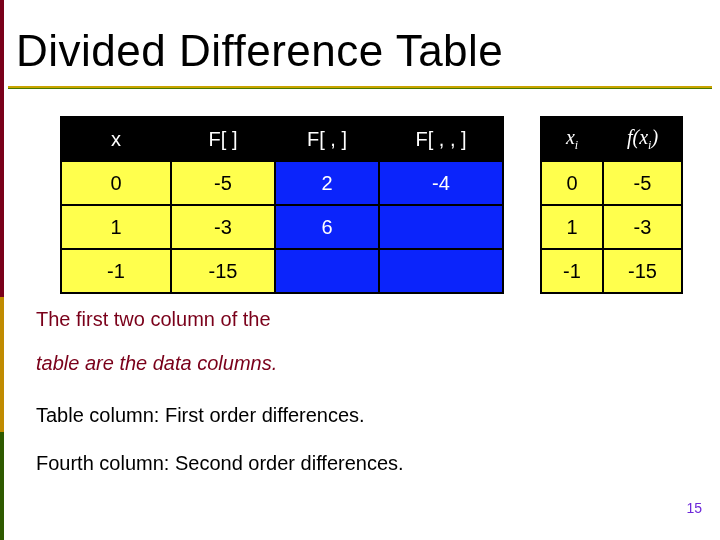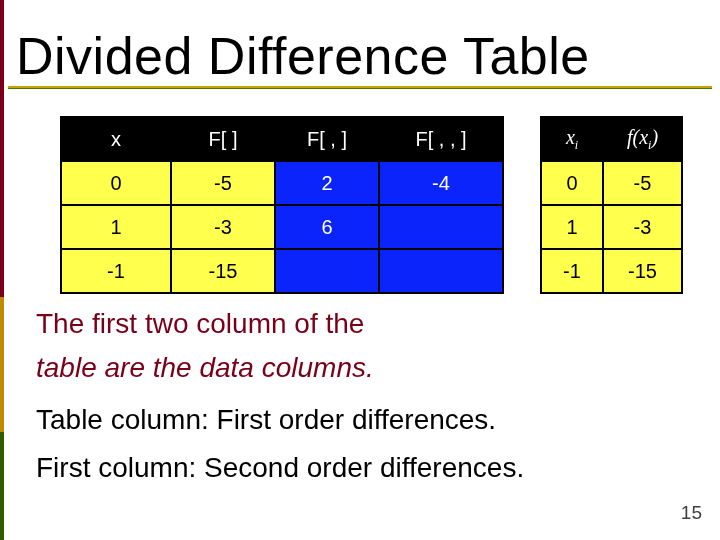--- a/index.html
+++ b/index.html
@@ -20,21 +20,21 @@
     height: 540px;
     background: linear-gradient(to bottom,
       #7a001a 0%, #7a001a 55%,
       #c08b00 55%, #c08b00 80%,
       #2e5a00 80%, #2e5a00 100%);
   }
   .title {
     position: absolute;
     left: 16px;
     top: 26px;
-    font-size: 52px;
+    font-size: 44px;
     font-weight: 400;
     letter-spacing: 0.5px;
   }
   .underline {
     position: absolute;
     left: 8px;
     top: 86px;
     width: 704px;
     height: 3px;
     background: linear-gradient(to bottom, #c9a400 0%, #c9a400 60%, #4a7a00 60%, #4a7a00 100%);
@@ -89,35 +89,35 @@
     background: #ffff4d;
   }
   .rx { width: 58px; }
   .rf { width: 75px; }
   .ital { font-style: italic; font-family: Georgia, 'Times New Roman', serif; }
   .sub { font-size: 12px; vertical-align: sub; font-style: italic; font-family: Georgia, 'Times New Roman', serif; }
 
   .body-text {
     position: absolute;
     left: 36px;
-    font-size: 28px;
+    font-size: 20px;
     font-family: Verdana, Geneva, sans-serif;
   }
   .maroon { color: #7a001a; }
   .line1 { top: 308px; }
   .line2 { top: 352px; font-style: italic; }
   .line3 { top: 404px; }
   .line4 { top: 452px; }
 
   .pagenum {
     position: absolute;
     right: 18px;
-    bottom: 16px;
-    font-size: 19px;
-    color: #404040;
+    bottom: 24px;
+    font-size: 14px;
+    color: #6d28d9;
   }
 </style>
 </head>
 <body>
 
 <div class="edge-stripe"></div>
 
 <div class="title">Divided Difference Table</div>
 <div class="underline"></div>
 
@@ -175,15 +175,15 @@
       <td class="rf">-15</td>
     </tr>
   </tbody>
     </table>
 
 </div>
 
 <div class="body-text maroon line1">The first two column of the</div>
 <div class="body-text maroon line2">table are the data columns.</div>
 <div class="body-text line3">Table column:  First order differences.</div>
-<div class="body-text line4">First column: Second order differences.</div>
+<div class="body-text line4">Fourth column: Second order differences.</div>
 
 <div class="pagenum">15</div>
 
 </body></html>

